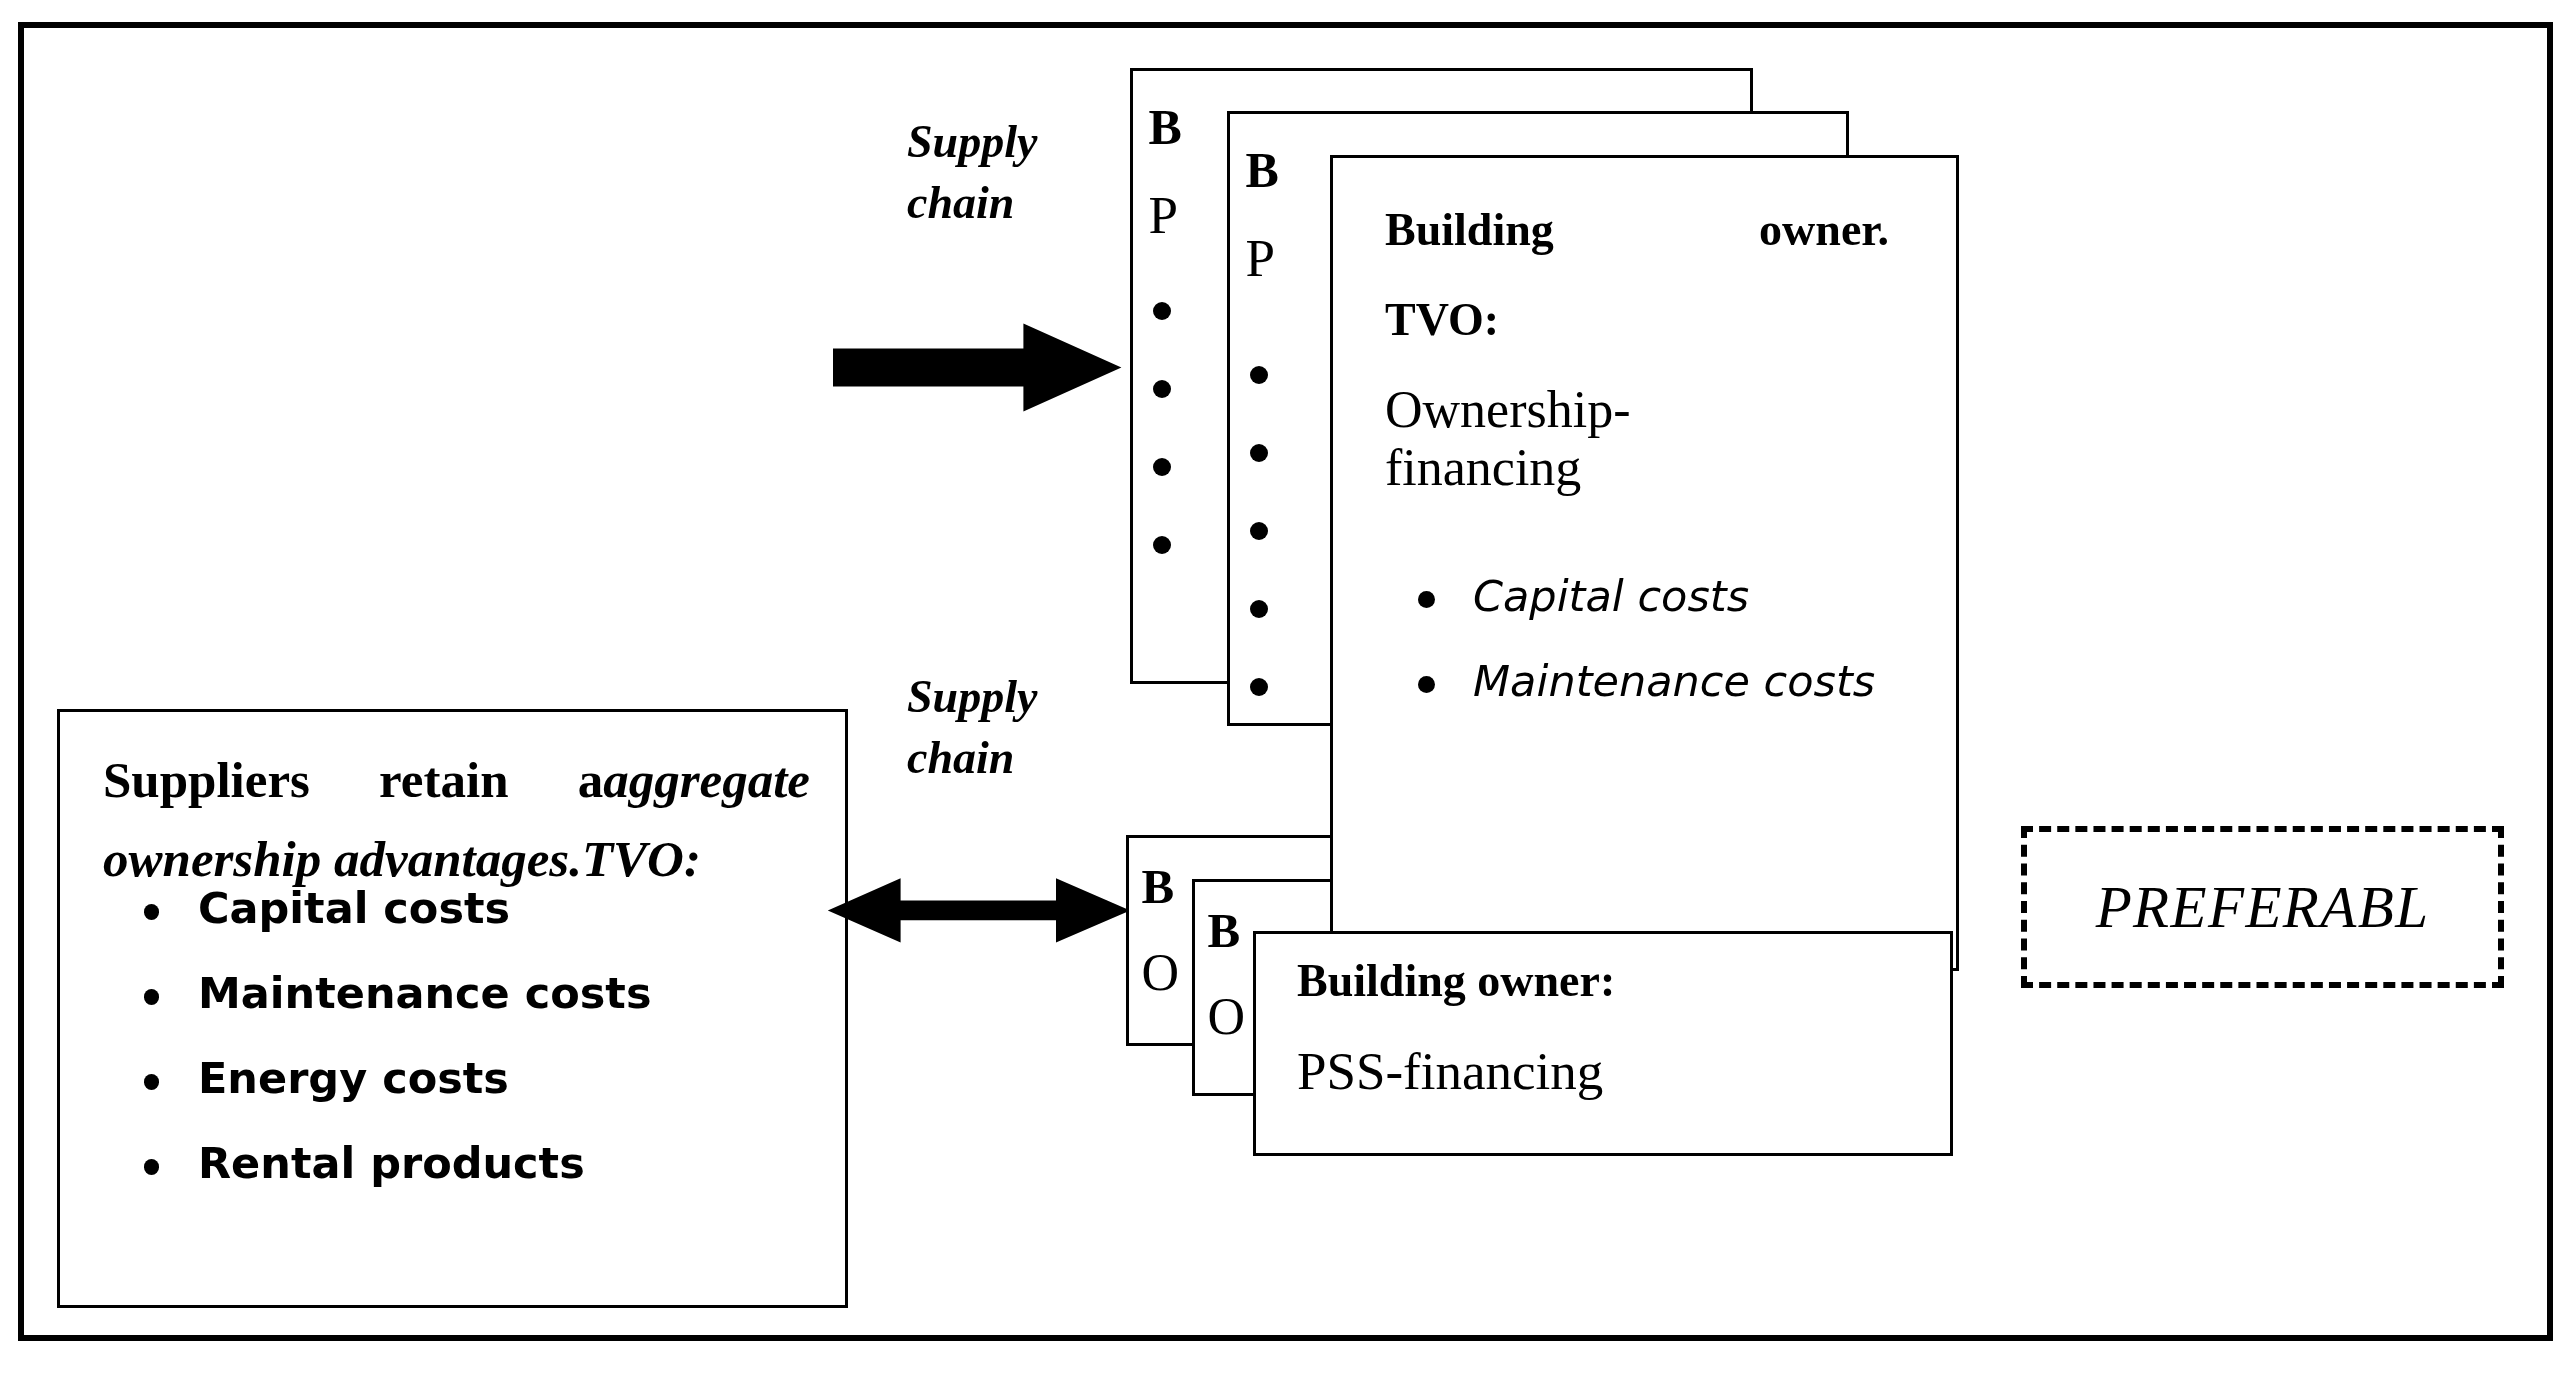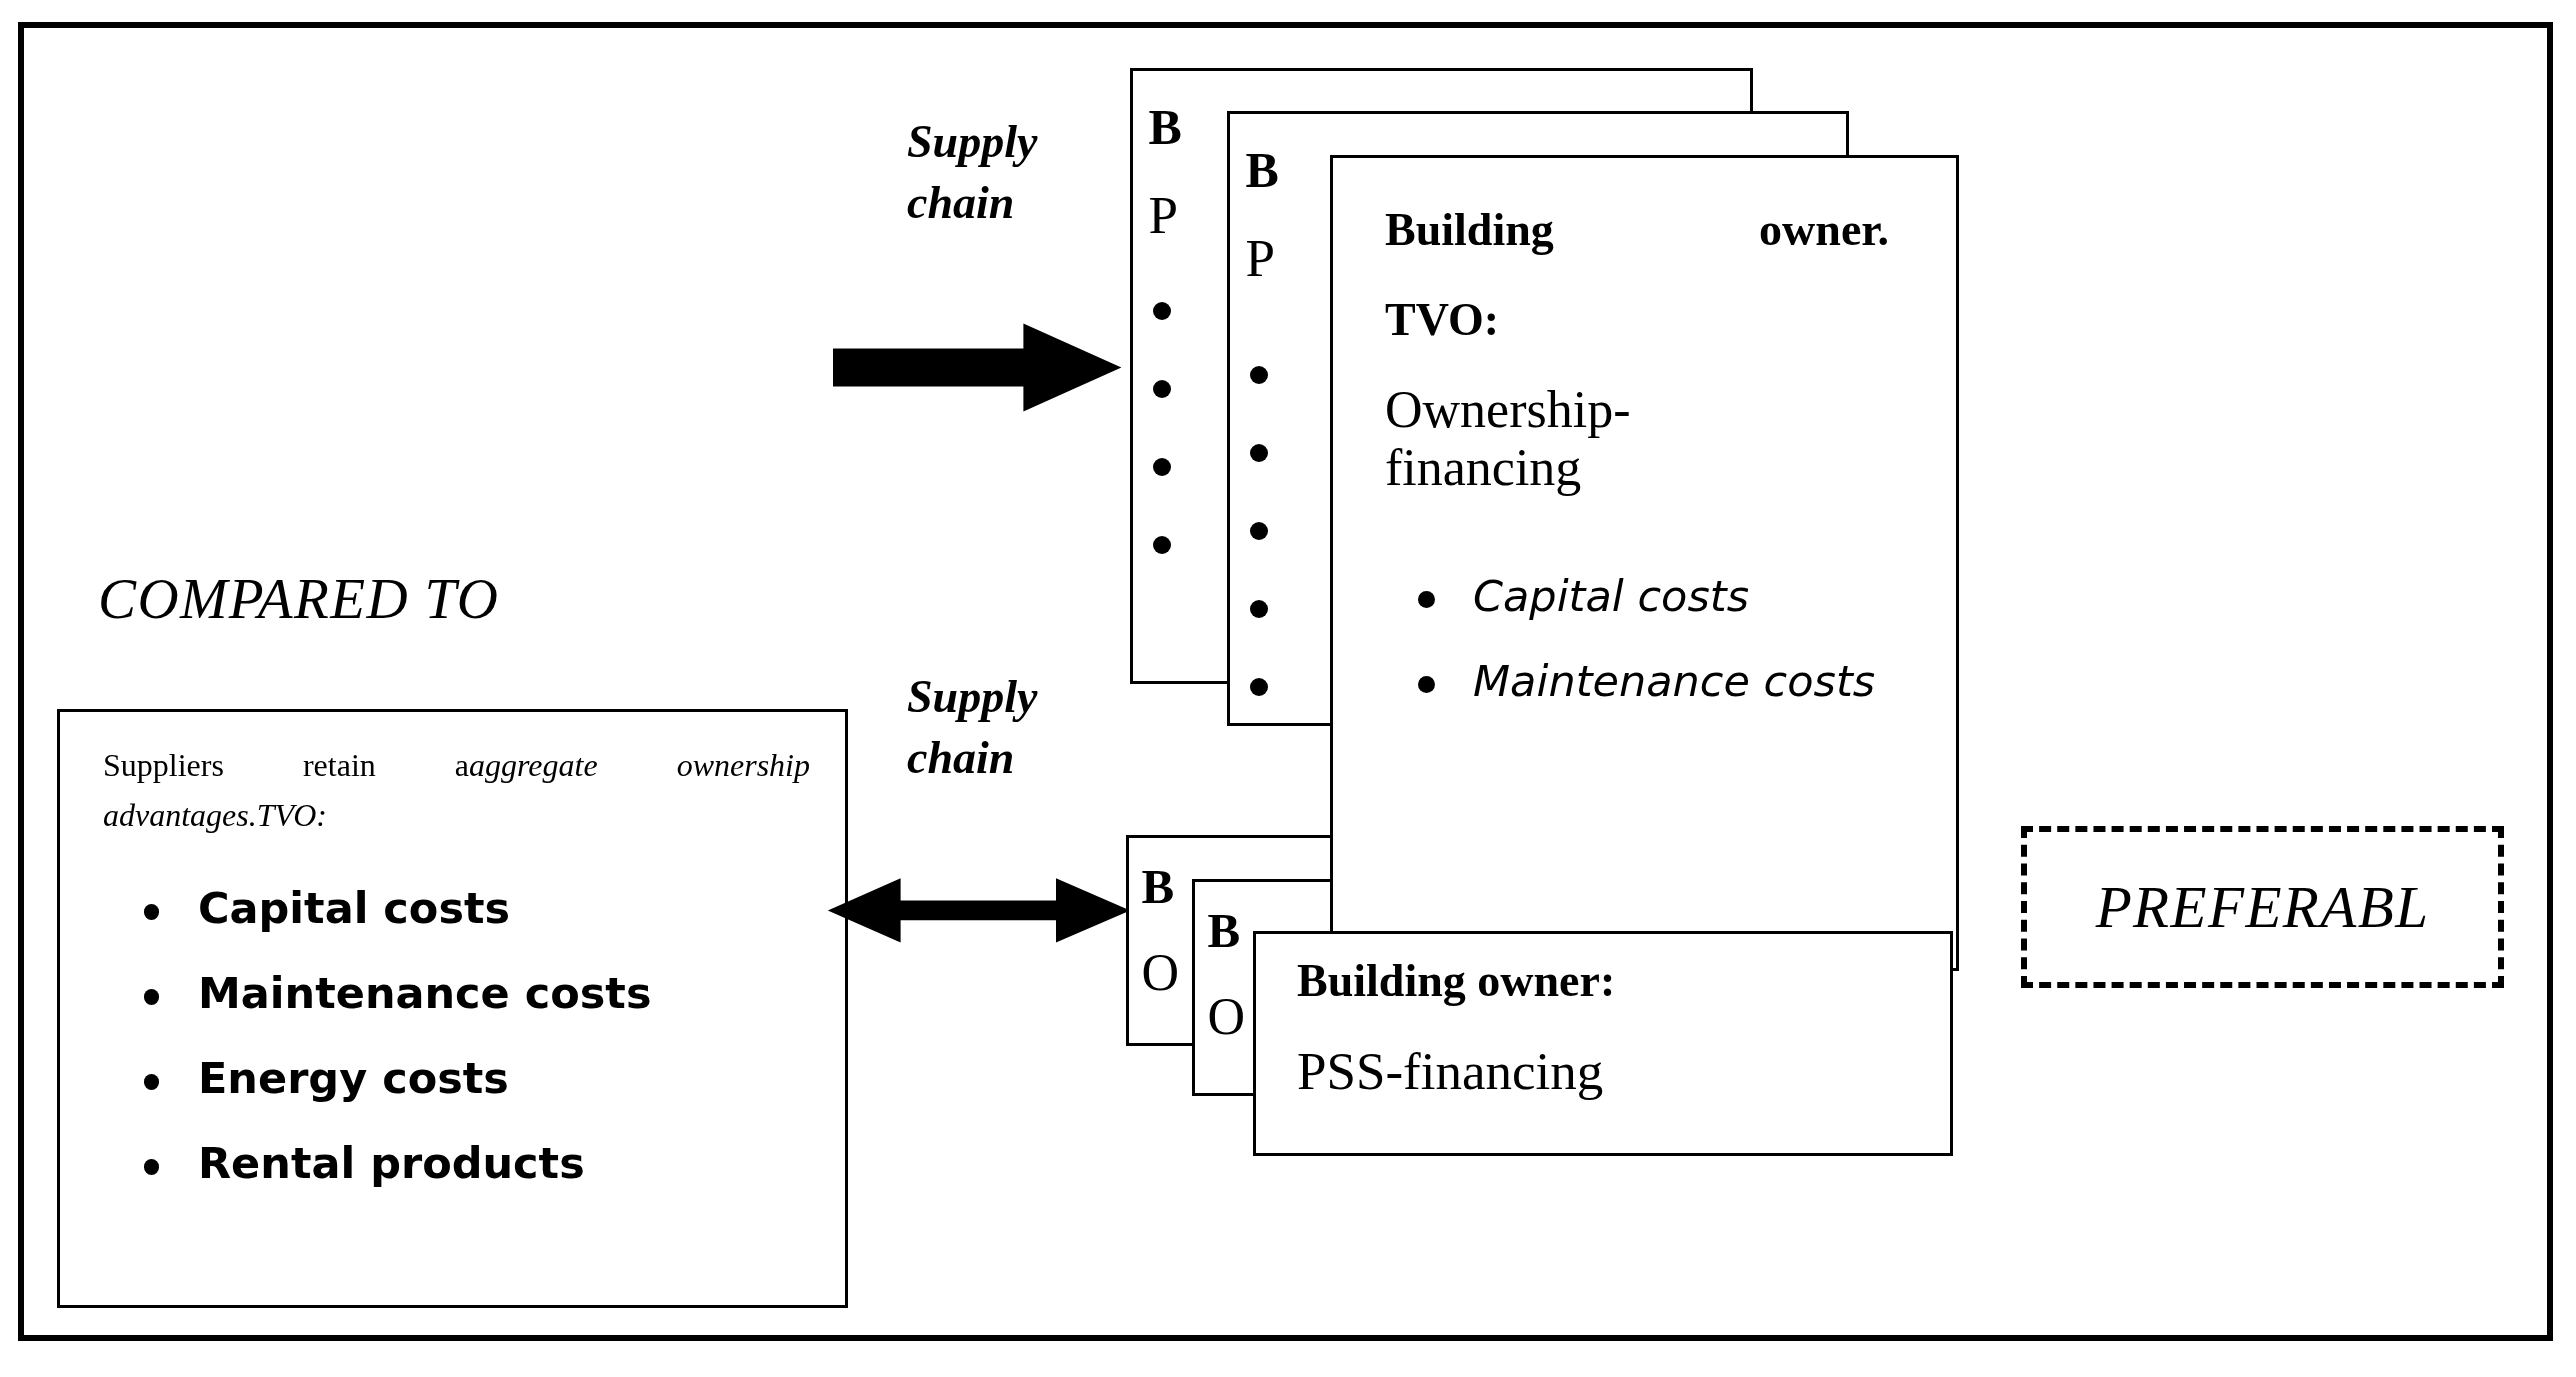--- a/index.html
+++ b/index.html
@@ -71,22 +71,22 @@
     top: 709px;
     width: 791px;
     height: 599px;
     padding: 0;
   }
   #box-retain-head {
     position: absolute;
     left: 43px;
     top: 29px;
     width: 707px;
-    font-weight: normal;
-    font-size: 32px;
+    font-weight: bold;
+    font-size: 51px;
     line-height: 1.55;
     text-align: justify;
   }
   #box-retain-head .it { font-style: italic; }
   #box-retain-head .blk { display:block; }
   .retain-list {
     position: absolute;
     left: 64px;
     top: 175px;
     margin: 0;
@@ -287,21 +287,20 @@
   }
 </style>
 </head>
 <body>
 
 <div id="stage">
 
   <div id="outer-frame"></div>
 
 
-  <div id="compared-to">COMPARED TO</div>
 
   <div class="plain-box" id="box-suppliers-retain">
     <div id="box-retain-head">
       <span class="blk"><span>Suppliers retain a</span><span class="it">aggregate ownership advantages.TVO:</span></span>
     </div>
     <ul class="retain-list">
       <li>
         <span class="bullet"></span>
         <span>Capital costs</span>
       </li>

